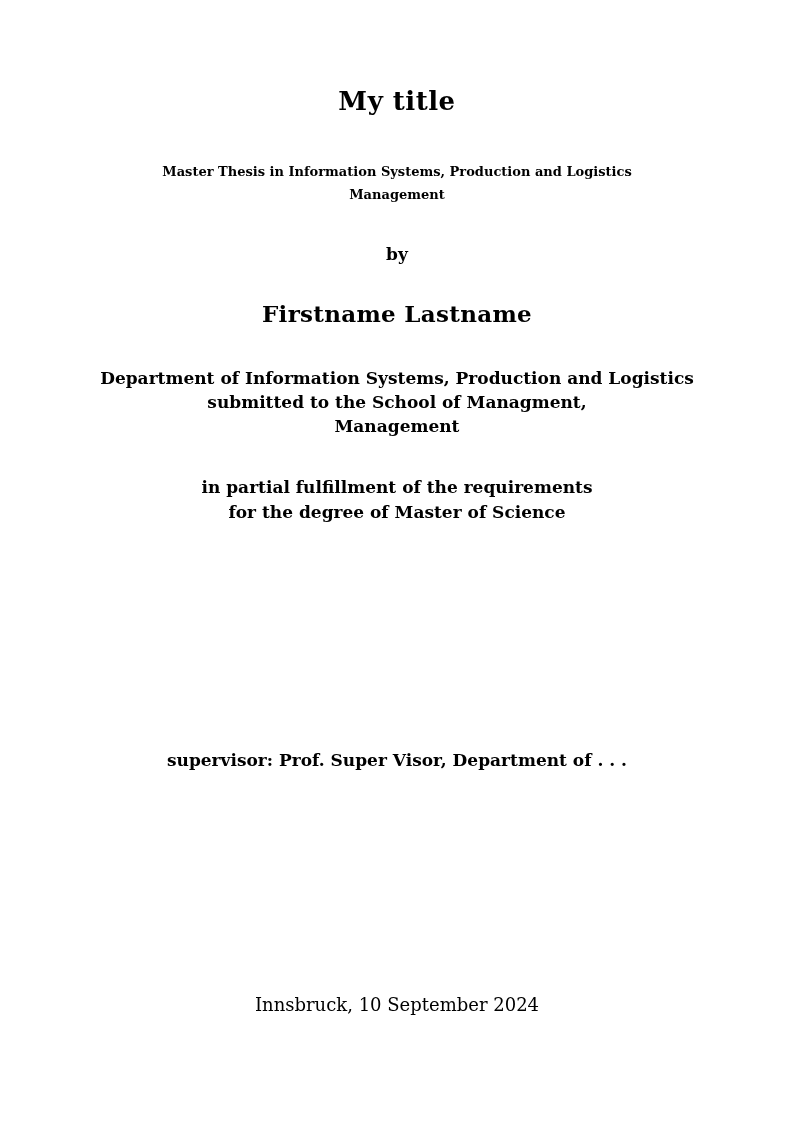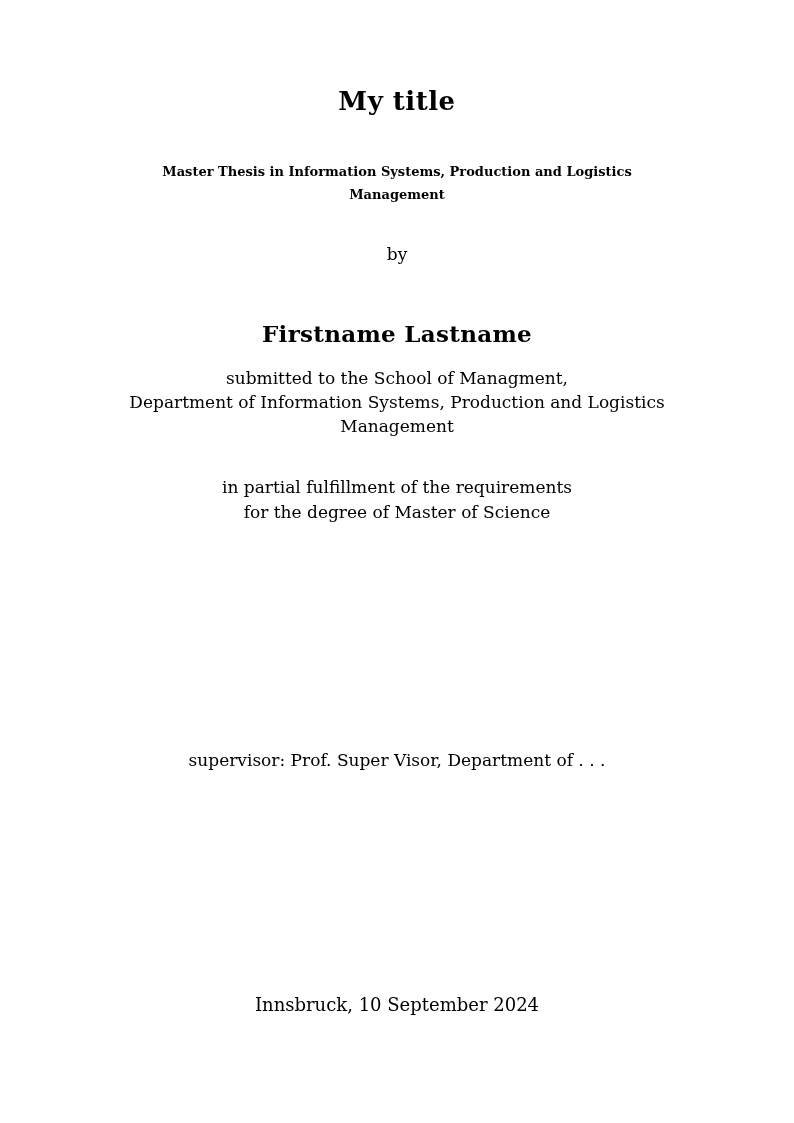--- a/index.html
+++ b/index.html
@@ -15,20 +15,21 @@
     background: #ffffff;
     font-family: "DejaVu Serif", serif;
     color: #000000;
     overflow: hidden;
   }
   .block {
     position: absolute;
     left: 0;
     width: 100%;
     text-align: center;
+    font-weight: bold;
   }
   .thesis-title {
     top: 84px;
     font-size: 26px;
     font-weight: bold;
     line-height: 34px;
     letter-spacing: 0.5px;
   }
   .thesis-subtitle {
     top: 160px;
@@ -40,21 +41,20 @@
     top: 243px;
     font-size: 17px;
     line-height: 22px;
   }
   .author-name {
     top: 299px;
     font-size: 23px;
     font-weight: bold;
     line-height: 30px;
     letter-spacing: 0.3px;
-    margin-top: 20px;
   }
   .submission-statement {
     top: 366px;
     font-size: 17px;
     line-height: 24px;
   }
   .degree-statement {
     top: 475px;
     font-size: 17px;
     line-height: 25px;
@@ -81,22 +81,22 @@
   <div class="block thesis-subtitle">
     <div>Master Thesis in Information Systems, Production and Logistics</div>
     <div>Management</div>
   </div>
 
   <div class="block byline">by</div>
 
   <div class="block author-name">Firstname Lastname</div>
 
   <div class="block submission-statement">
+    <div>Department of Information Systems, Production and Logistics</div>
     <div>submitted to the School of Managment,</div>
-    <div>Department of Information Systems, Production and Logistics</div>
     <div>Management</div>
   </div>
 
   <div class="block degree-statement">
     <div>in partial fulfillment of the requirements</div>
     <div>for the degree of Master of Science</div>
   </div>
 
   <div class="block supervisor-line">supervisor: Prof. Super Visor, Department of . . .</div>
 

